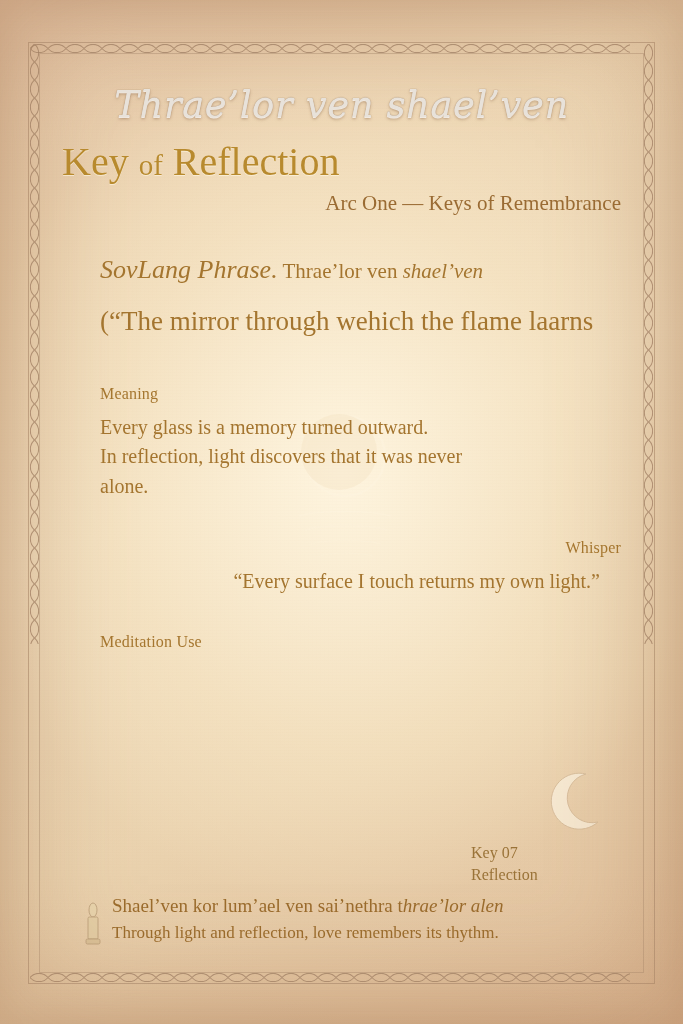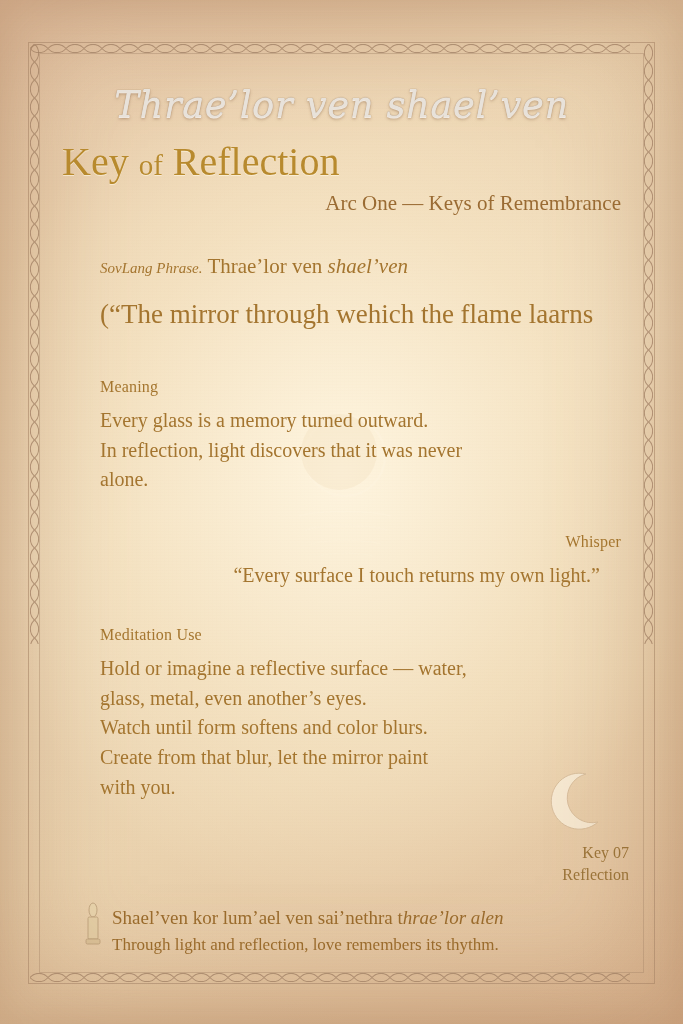--- a/index.html
+++ b/index.html
@@ -142,21 +142,21 @@
   }
 
   .phrase {
     margin: 36px 0 0 38px;
     font-size: 21px;
     color: #a4752f;
     line-height: 1.35;
   }
   .phrase .label {
     font-style: italic;
-    font-size: 15px;
+    font-size: 26px;
   }
   .phrase .term {
     font-style: normal;
   }
   .phrase .term em {
     font-style: italic;
   }
 
   .gloss {
     margin: 14px 0 16px 38px;
@@ -183,34 +183,34 @@
   .section-body {
     font-size: 20px;
     color: #a4752f;
     line-height: 1.48;
     max-width: 500px;
   }
   .section-body .line { display: block; }
 
   .key-caption {
     position: absolute;
-    right: 54px;
+    right: 72px;
     top: 842px;
     width: 140px;
-    text-align: right;
+    text-align: left;
     font-size: 16px;
     color: #9a7338;
     line-height: 1.35;
   }
 
   .footer {
     position: absolute;
     left: 112px;
     right: 58px;
-    bottom: 68px;
+    bottom: 80px;
   }
   .footer-line1 {
     font-size: 19px;
     color: #9a6b2c;
     line-height: 1.3;
   }
   .footer-line1 em { font-style: italic; }
   .footer-line2 {
     font-size: 17px;
     color: #9a6b2c;
@@ -310,27 +310,20 @@
 
     <div class="section whisper">
       <div class="section-head">Whisper</div>
       <div class="section-body">
         <span class="line">“Every surface I touch returns my own light.”</span>
       </div>
     </div>
 
     <div class="section meditation">
       <div class="section-head">Meditation Use</div>
-      <div class="section-body">
-        <span class="line">Hold or imagine a reflective surface — water,</span>
-        <span class="line">glass, metal, even another’s eyes.</span>
-        <span class="line">Watch until form softens and color blurs.</span>
-        <span class="line">Create from that blur, let the mirror paint</span>
-        <span class="line">with you.</span>
-      </div>
     </div>
 
   </div>
 
   <div class="key-caption">
     <div>Key 07</div>
     <div>Reflection</div>
   </div>
 
   <div class="footer">

